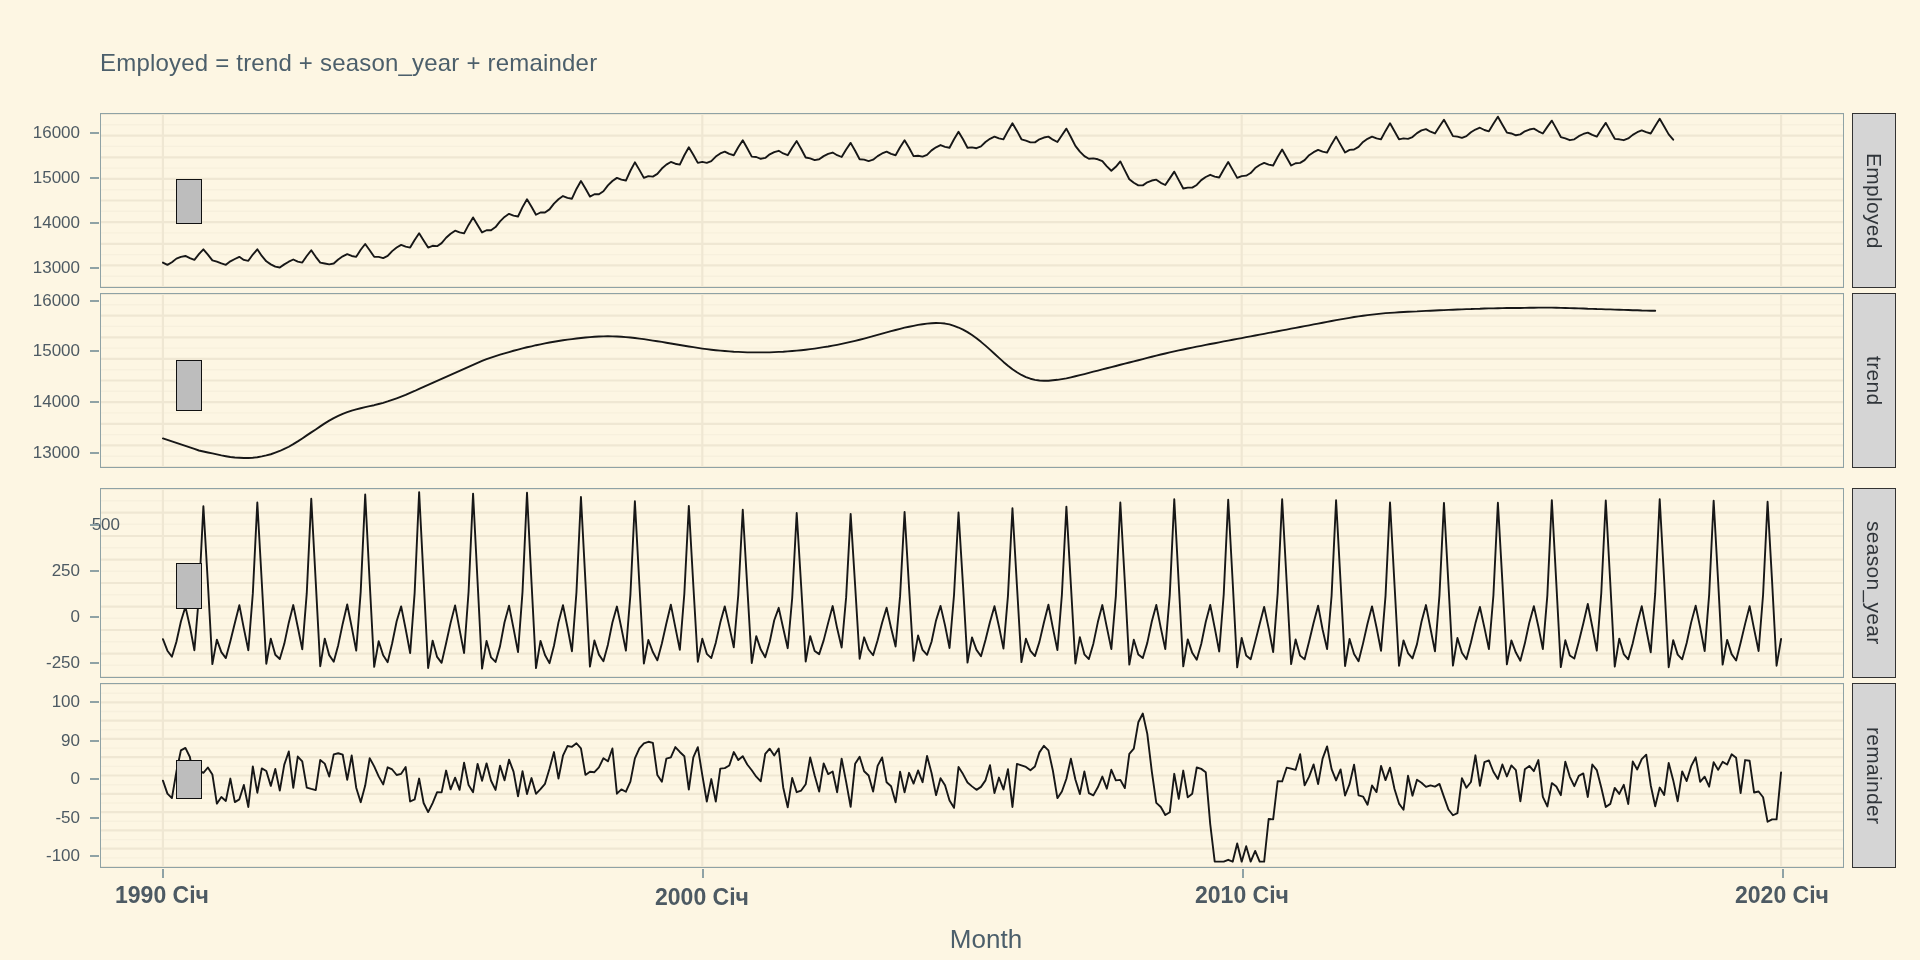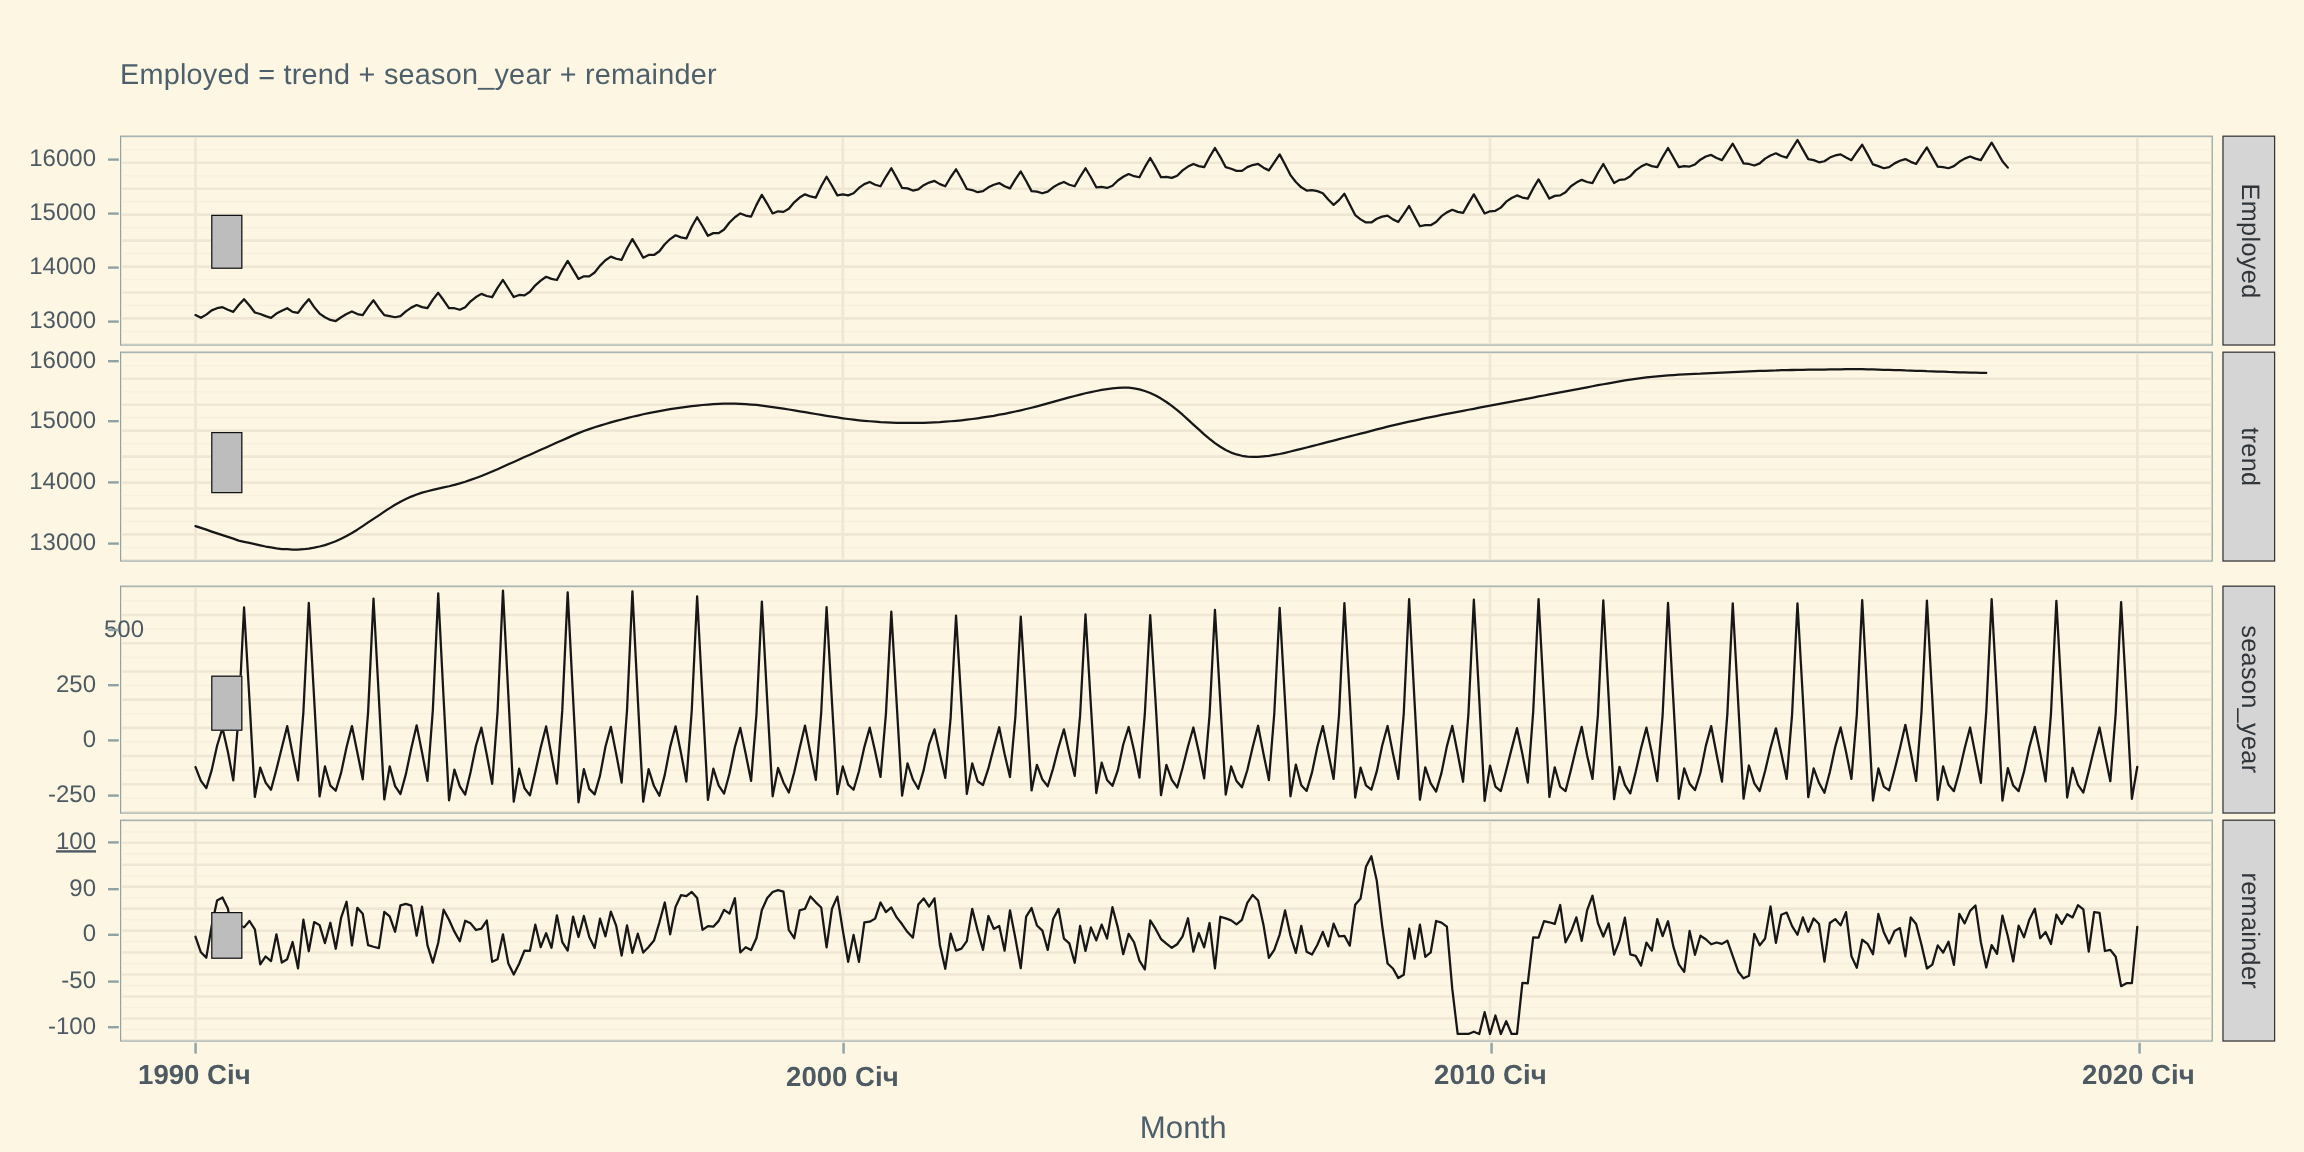--- a/index.html
+++ b/index.html
@@ -41,21 +41,21 @@
     display:flex;align-items:center;justify-content:center;
   }
   .strip span{
     writing-mode:vertical-rl;
     font-size:21px;color:#30353a;
     white-space:nowrap;letter-spacing:.3px;
   }
 
   .ytick{
     position:absolute;
-    font-size:20px;color:#4d5a63;
+    font-size:17px;color:#4d5a63;
     text-align:right;
     transform:translateY(-50%);
     white-space:nowrap;
   }
   .ytickmark{
     position:absolute;
     width:9px;height:2px;background:#8fa2a5;
     transform:translateY(-50%);
   }
 
@@ -245,21 +245,21 @@
       <div class="ytick" style="left: 0px; width: 80px; top: 524.9px; padding-left: 40px;">500</div>
       <div class="ytickmark" style="left: 90px; top: 524.9px;"></div>
       <div class="ytick" style="left: 0px; width: 80px; top: 856.4px;">-100</div>
       <div class="ytickmark" style="left: 90px; top: 856.4px;"></div>
       <div class="ytick" style="left: 0px; width: 80px; top: 817.9px;">-50</div>
       <div class="ytickmark" style="left: 90px; top: 817.9px;"></div>
       <div class="ytick" style="left: 0px; width: 80px; top: 779.4px;">0</div>
       <div class="ytickmark" style="left: 90px; top: 779.4px;"></div>
       <div class="ytick" style="left: 0px; width: 80px; top: 740.8px;">90</div>
       <div class="ytickmark" style="left: 90px; top: 740.8px;"></div>
-      <div class="ytick" style="left: 0px; width: 80px; top: 702.3px; text-decoration: underline;">100</div>
+      <div class="ytick" style="left: 0px; width: 80px; top: 702.3px;">100</div>
       <div class="ytickmark" style="left: 90px; top: 702.3px;"></div>
     </div>
   <div id="xlabels">
       <div class="xtickmark" style="left: 162px; top: 869px;"></div>
       <div class="xtick" style="left: 162px; top: 882px;">1990 Січ</div>
       <div class="xtickmark" style="left: 702px; top: 869px;"></div>
       <div class="xtick" style="left: 702px; top: 884px;">2000 Січ</div>
       <div class="xtickmark" style="left: 1242px; top: 869px;"></div>
       <div class="xtick" style="left: 1242px; top: 882px;">2010 Січ</div>
       <div class="xtickmark" style="left: 1782px; top: 869px;"></div>

